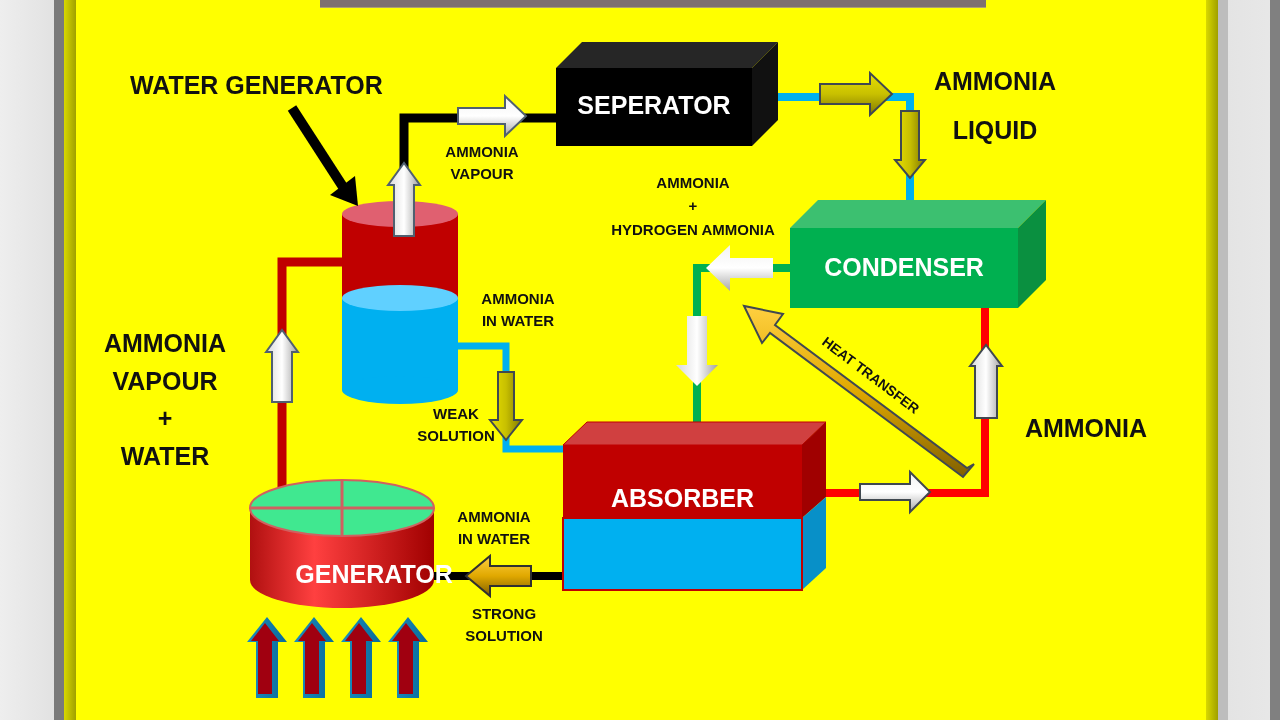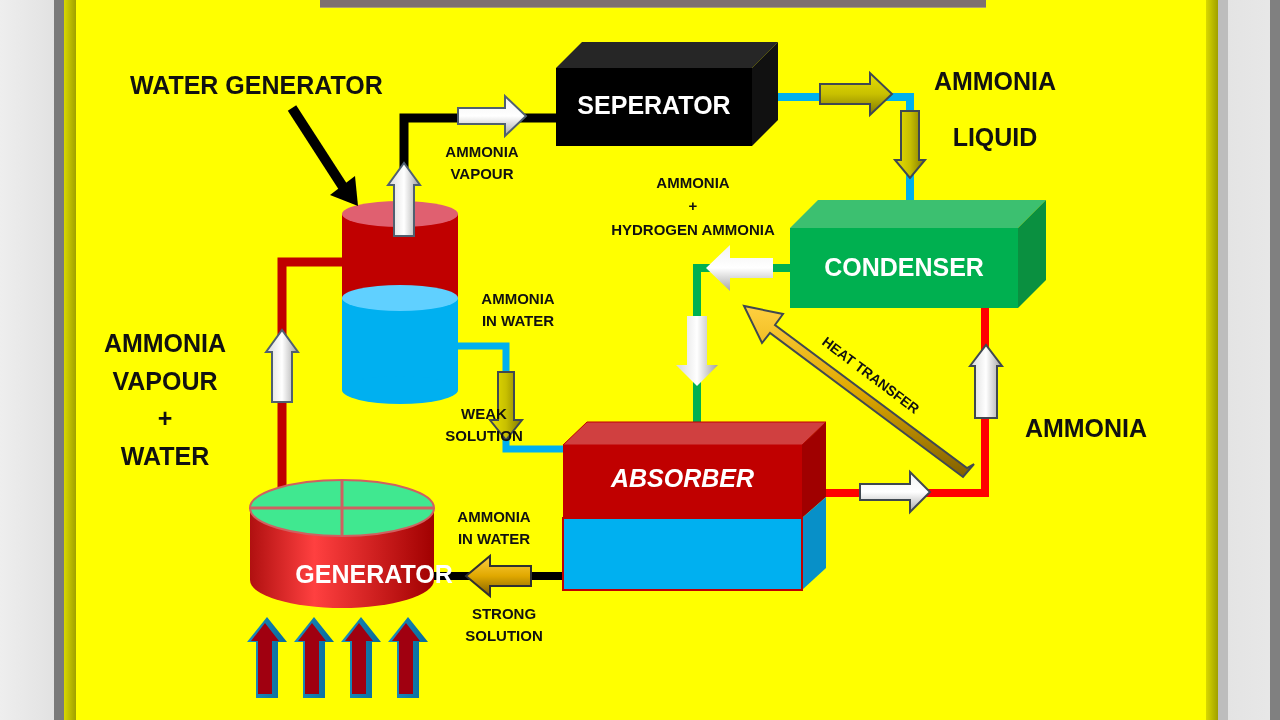--- a/index.html
+++ b/index.html
@@ -163,47 +163,47 @@
   <polygon points="974,464 963,477 770,333 762,343 744,306 783,314 775,325 967,468" fill="url(#gGold)" stroke="#404850" stroke-width="2"></polygon>
 
   <g>
     <line x1="292" y1="108" x2="345" y2="190" stroke="#000" stroke-width="10"></line>
     <polygon points="330,195 358,206 355,176" fill="#000"></polygon>
   </g>
 </svg>
 
 <div class="box-label" style="left:556px; top:91px; width:196px; font-size:25px;">SEPERATOR</div>
 <div class="box-label" style="left:790px; top:253px; width:228px; font-size:25px;">CONDENSER</div>
-<div class="box-label" style="left:563px; top:464px; width:239px; font-size:25px;font-style:italic;">ABSORBER</div>
+<div class="box-label" style="left:563px; top:484px; width:239px; font-size:25px;">ABSORBER</div>
 <div class="box-label" style="left:250px; top:560px; width:184px; font-size:25px;padding-left:32px;">GENERATOR</div>
 
 <div class="lbl" style="left:130px; top:70px; font-size:25px;">WATER GENERATOR</div>
 
 <div class="lbl big" style="left:920px; top:63px; width:150px;">
   <div>AMMONIA</div>
-  <div style="margin-top:18px;">LIQUID</div>
+  <div style="margin-top:11px;">LIQUID</div>
 </div>
 
 <div class="lbl small" style="left:430px; top:141px; width:104px;">
   <div>AMMONIA</div>
   <div>VAPOUR</div>
 </div>
 
 <div class="lbl small" style="left:598px; top:171px; width:190px; line-height:1.55;">
   <div>AMMONIA</div>
   <div>+</div>
   <div>HYDROGEN AMMONIA</div>
 </div>
 
 <div class="lbl small" style="left:466px; top:288px; width:104px;">
   <div>AMMONIA</div>
   <div>IN WATER</div>
 </div>
 
-<div class="lbl small" style="left:414px; top:403px; width:84px;margin-left:28px;">
+<div class="lbl small" style="left:414px; top:403px; width:84px;">
   <div>WEAK</div>
   <div>SOLUTION</div>
 </div>
 
 <div class="lbl big" style="left:90px; top:325px; width:150px;">
   <div>AMMONIA</div>
   <div>VAPOUR</div>
   <div>+</div>
   <div>WATER</div>
 </div>

